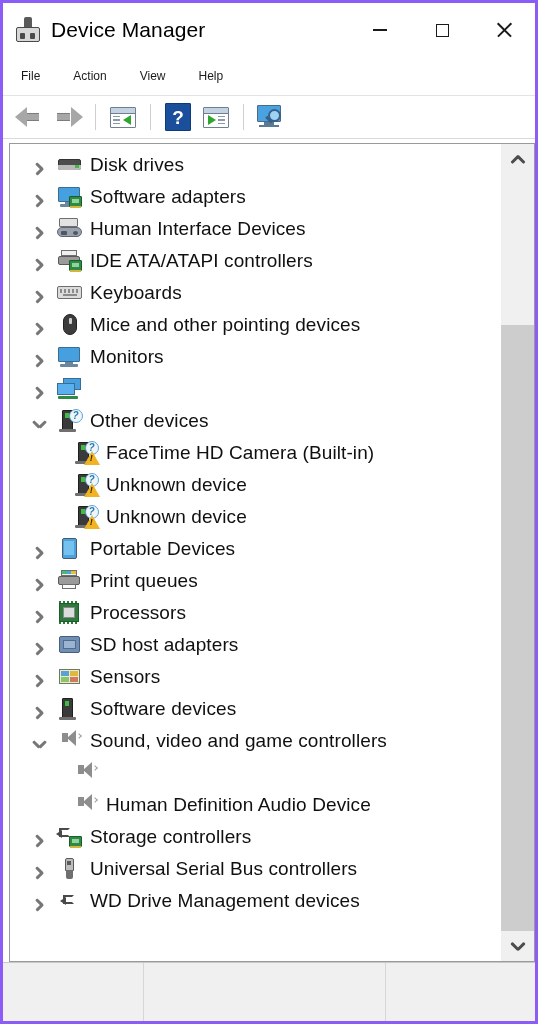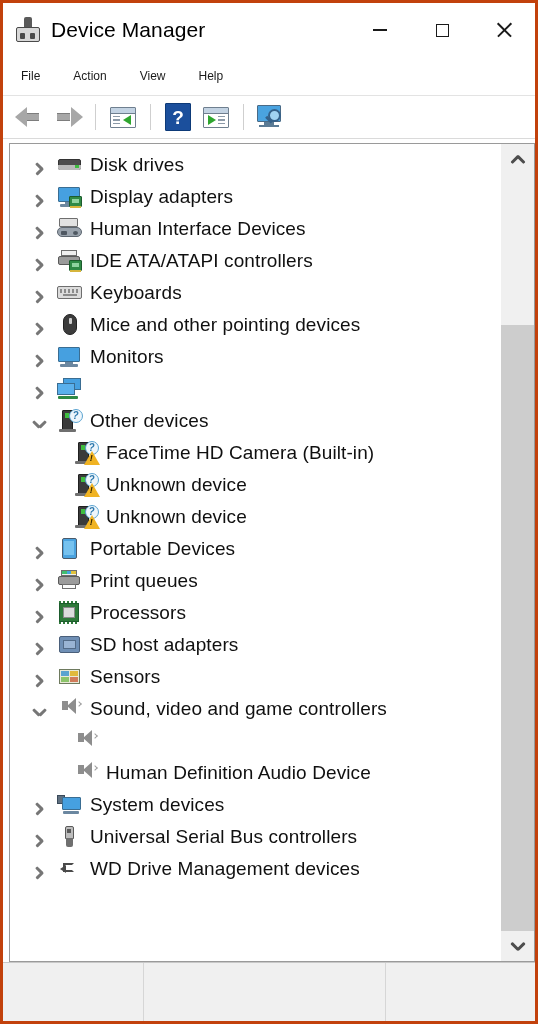--- a/index.html
+++ b/index.html
@@ -5,21 +5,21 @@
   html,body{margin:0;padding:0;}
   body{
     width:538px;height:1024px;overflow:hidden;
     background:#ffffff;
     font-family:"Liberation Sans", sans-serif;
     -webkit-font-smoothing:antialiased;
   }
   .window{
     position:absolute;left:0;top:0;width:538px;height:1024px;
     box-sizing:border-box;
-    border:3px solid #c2410c;
+    border:3px solid #8b5cf6;
     background:#ffffff;
     display:flex;flex-direction:column;
   }
   
   .titlebar{
     height:54px;flex:0 0 54px;background:#ffffff;
     display:flex;align-items:center;position:relative;
   }
   .title-icon{
     width:26px;height:26px;margin-left:12px;margin-right:10px;
@@ -372,21 +372,21 @@
             </div>
             <div class="ico">
               <span class="dico">
                 <i class="d-mon"></i>
                 <i class="d-mon-stand"></i>
                 <i class="d-mon-base"></i>
                 <i class="d-card"></i>
                 <i class="d-card-pins"></i>
               </span>
             </div>
-            <div class="lbl">Display adapters</div>
+            <div class="lbl">Software adapters</div>
           </div>
           <div class="row top">
             <div class="chev">
               <span class="chev-glyph closed"></span>
             </div>
             <div class="ico">
               <span class="dico">
                 <i class="d-kbsm"></i>
                 <i class="d-pad"></i>
               </span>
@@ -562,20 +562,32 @@
                   <u></u>
                   <b></b>
                   <s></s>
                 </i>
               </span>
             </div>
             <div class="lbl">Sensors</div>
           </div>
           <div class="row top">
             <div class="chev">
+              <span class="chev-glyph closed"></span>
+            </div>
+            <div class="ico">
+              <span class="dico">
+                <i class="d-tower"></i>
+                <i class="d-tower-b"></i>
+              </span>
+            </div>
+            <div class="lbl">Software devices</div>
+          </div>
+          <div class="row top">
+            <div class="chev">
               <span class="chev-glyph open"></span>
             </div>
             <div class="ico">
               <span class="dico">
                 <i class="d-spk"></i>
                 <i class="d-spk-cone"></i>
                 <i class="d-spk-w"></i>
               </span>
             </div>
             <div class="lbl">Sound, video and game controllers</div>
@@ -598,26 +610,26 @@
               </span>
             </div>
             <div class="lbl">Human Definition Audio Device</div>
           </div>
           <div class="row top">
             <div class="chev">
               <span class="chev-glyph closed"></span>
             </div>
             <div class="ico">
               <span class="dico">
-                <i class="d-sys-sm"></i>
-                <i class="d-mon" style="left:5px;top:4px;width:19px;height:13px;"></i>
-                <i class="d-mon-base" style="top:18px;left:6px;width:16px;"></i>
-              </span>
-            </div>
-            <div class="lbl">System devices</div>
+                <i class="d-arrow"></i>
+                <i class="d-card"></i>
+                <i class="d-card-pins"></i>
+              </span>
+            </div>
+            <div class="lbl">Storage controllers</div>
           </div>
           <div class="row top">
             <div class="chev">
               <span class="chev-glyph closed"></span>
             </div>
             <div class="ico">
               <span class="dico">
                 <i class="d-usb-head"></i>
                 <i class="d-usb-body"></i>
               </span>

